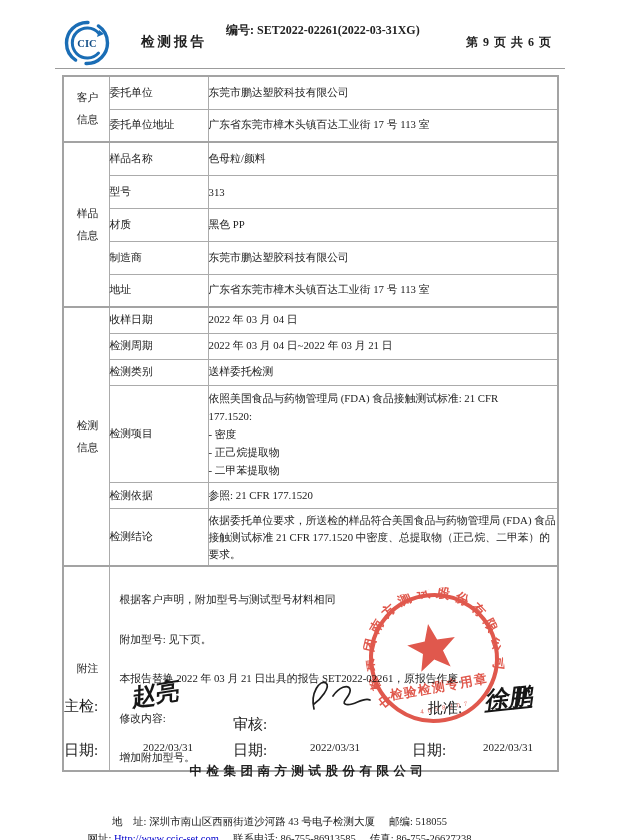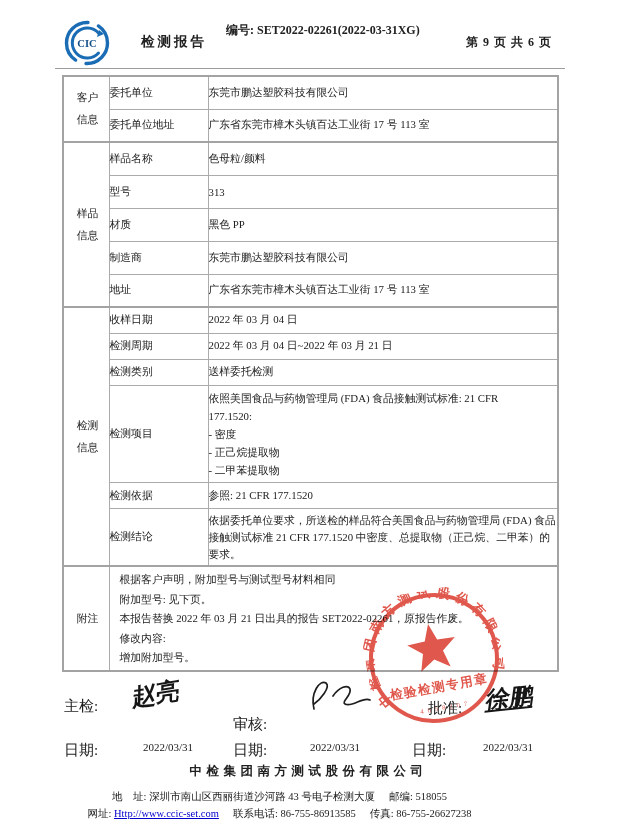--- a/index.html
+++ b/index.html
@@ -24,21 +24,21 @@
     border-collapse:collapse; table-layout:fixed; font-size:10.8px;
     border:2px solid #a3a3a3;
   }
   col.c1 { width:46px; } col.c2 { width:99px; } col.c3 { width:350px; }
   tbody.sec { border-top:2px solid #a3a3a3; }
   td { border:1px solid #ababab; padding:3px 0; vertical-align:middle; }
   td.sec-name { text-align:center; padding:3px 0; }
   td.sec-name .vert { display:inline-block; width:24px; line-height:2.0; text-align:right; }
   tr.h33 { height:33px; } tr.h26 { height:26px; }
   td.val.lines span, td.notes span { display:block; line-height:1.68; }
-  td.notes span { line-height:1.8; }
+  td.notes span { line-height:1.8;margin-top:20px; }
   td.concl { line-height:1.55; }
   td.notes { padding-left:10px; }
 
   
   .sig-label { font-size:15px; }
   .sig-name { font-size:24px; color:#161616; font-weight:bold;
               transform:rotate(-9deg) skewX(-10deg); }
   .sig1 { left:132px; top:678px; }
   .sig3 { left:486px; top:682px; text-decoration:underline; transform:rotate(-6deg) skewX(-14deg); }
   .date-val { font-size:11px; }
@@ -47,21 +47,21 @@
   .stamp { left:366px; top:590px; width:136px; height:136px;
            transform:rotate(-10deg); opacity:.9; mix-blend-mode:multiply; }
   .stamp-stroke { fill:none; stroke:#dd4639; stroke-width:4; }
   .stamp-arc { font-size:13px; font-weight:bold; fill:#dd4639; letter-spacing:5.2px; }
   .stamp-line { font-size:12.5px; font-weight:bold; fill:#dd4639; letter-spacing:1.5px; }
   .stamp-serial { font-size:6.5px; fill:#dd4639; letter-spacing:4px; }
 
   
   .footer-company { left:0; top:763px; width:617px; text-align:center;
                     font-size:12.5px; font-weight:bold; letter-spacing:4.5px; }
-  .footer-line { left:0; width:559px; text-align:center; font-size:10.5px; }
+  .footer-line { left:0; width:559px; text-align:center; font-size:10.5px;margin-top:25px; }
   .f1 { top:790px; } .f2 { top:807px; }
   .gap-l { margin-left:14px; }
   a.site-link { color:#0000cc; text-decoration:underline; }
 
   svg text { font-family:"Liberation Serif","DejaVu Serif",serif; }
 </style>
 </head>
 <body>
 
 <svg class="abs logo" viewBox="0 0 48 48">

